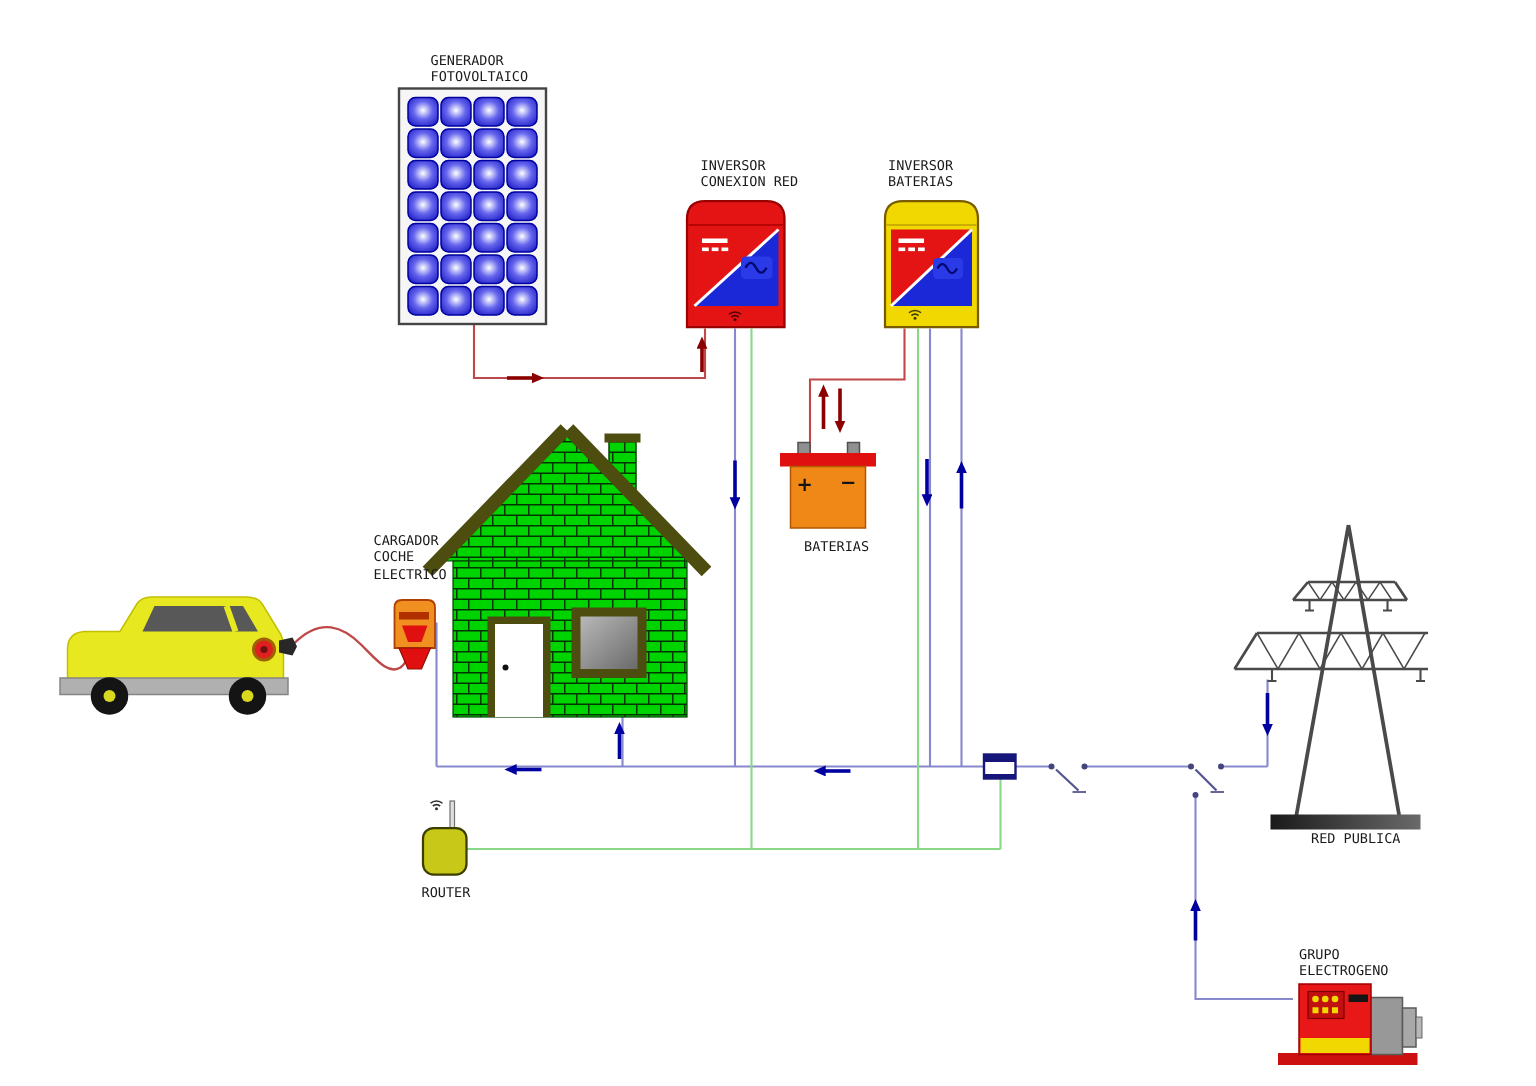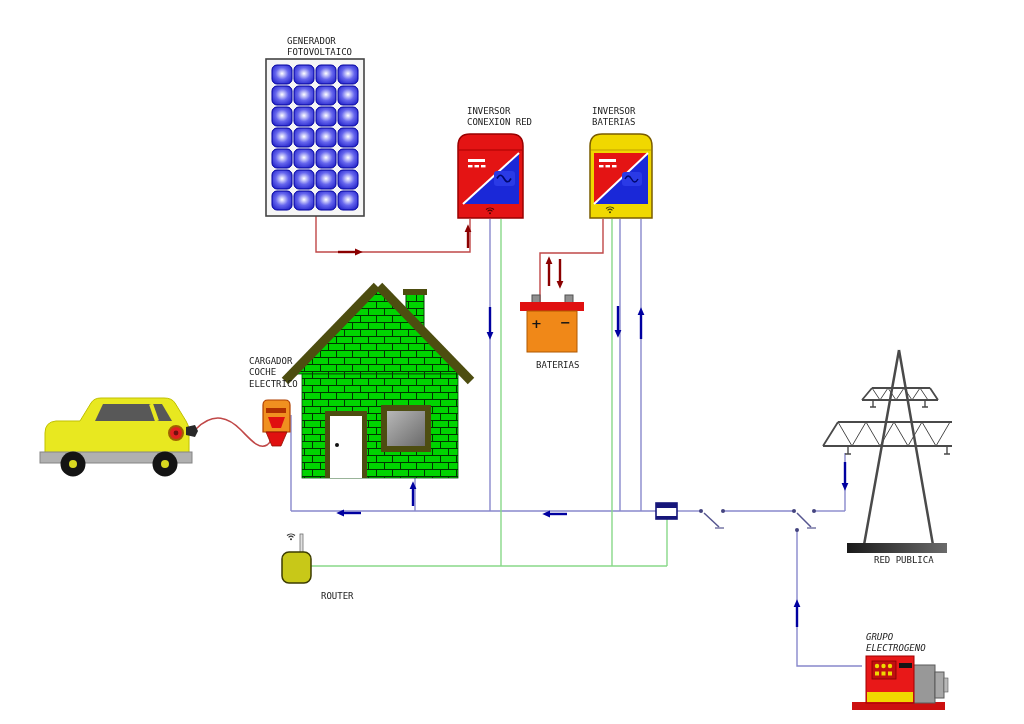--- a/index.html
+++ b/index.html
@@ -240,19 +240,19 @@
   <div class="lbl" style="left:287px;top:36px;">GENERADOR
 FOTOVOLTAICO</div>
   <div class="lbl" style="left:467px;top:106px;">INVERSOR
 CONEXION RED</div>
   <div class="lbl" style="left:592px;top:106px;">INVERSOR
 BATERIAS</div>
   <div class="lbl" style="left:536px;top:360px;">BATERIAS</div>
   <div class="lbl" style="left:249px;top:356px;">CARGADOR
 COCHE
 ELECTRICO</div>
-  <div class="lbl" style="left:281px;top:591px;margin-left:40px;">ROUTER</div>
+  <div class="lbl" style="left:281px;top:591px;">ROUTER</div>
   <div class="lbl" style="left:874px;top:555px;">RED PUBLICA</div>
-  <div class="lbl" style="left:866px;top:632px;font-style:italic;">GRUPO
+  <div class="lbl" style="left:866px;top:632px;">GRUPO
 ELECTROGENO</div>
   <div class="term" style="left:531px;top:317px;">+</div>
   <div class="term" style="left:560px;top:316px;">−</div>
 </div>
 
 </body></html>

